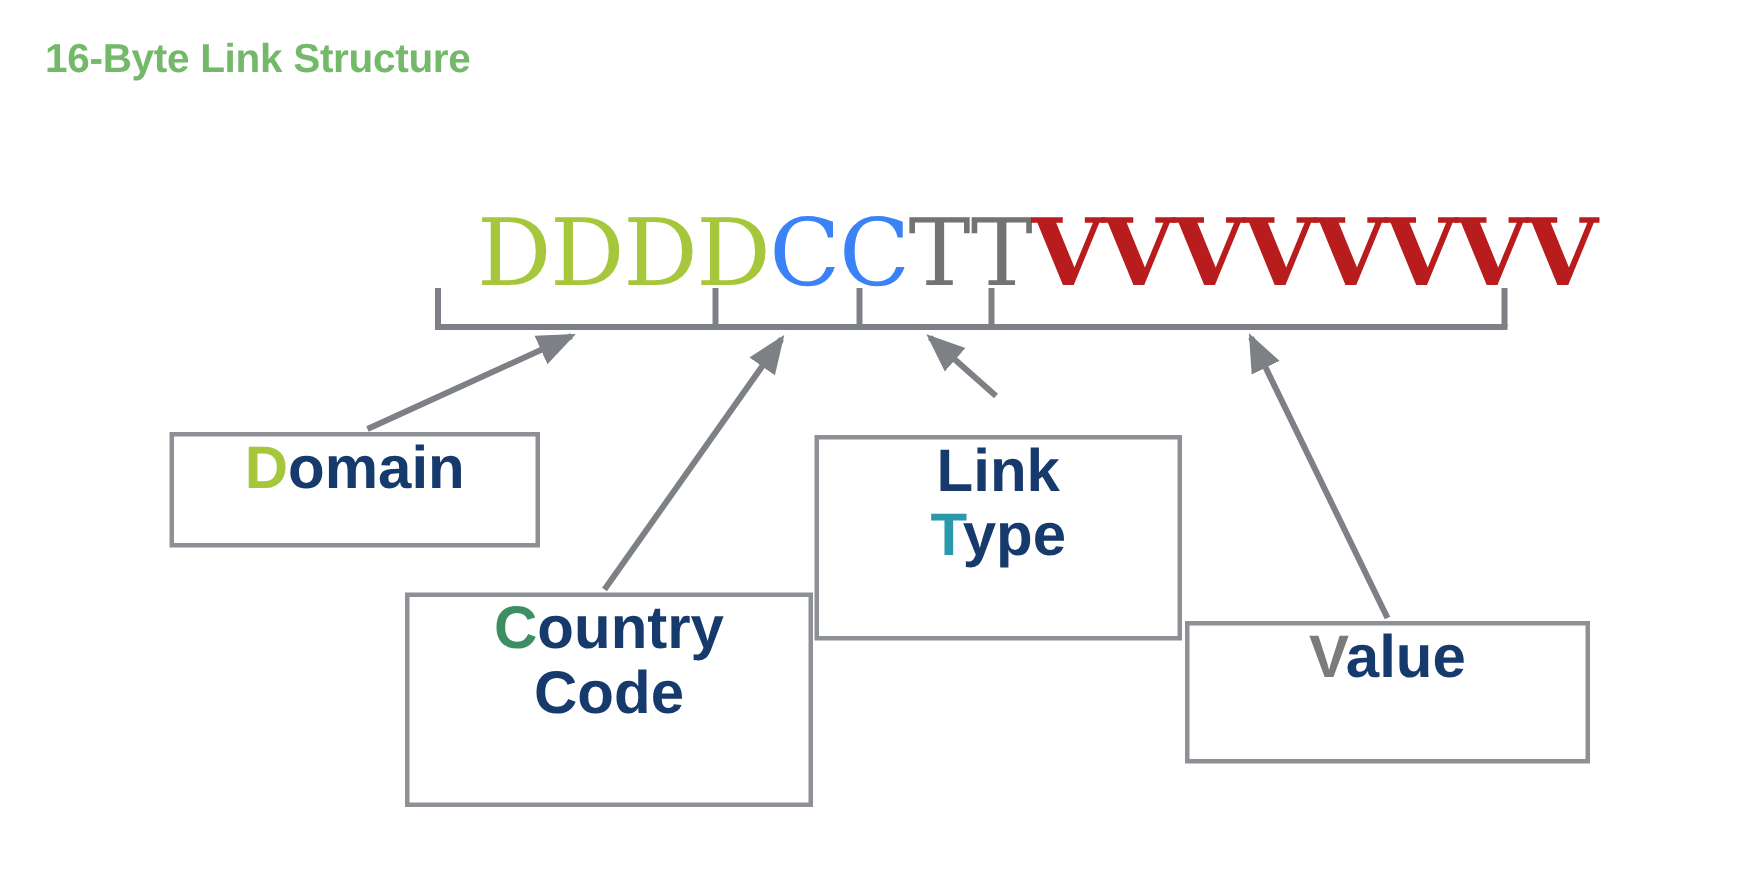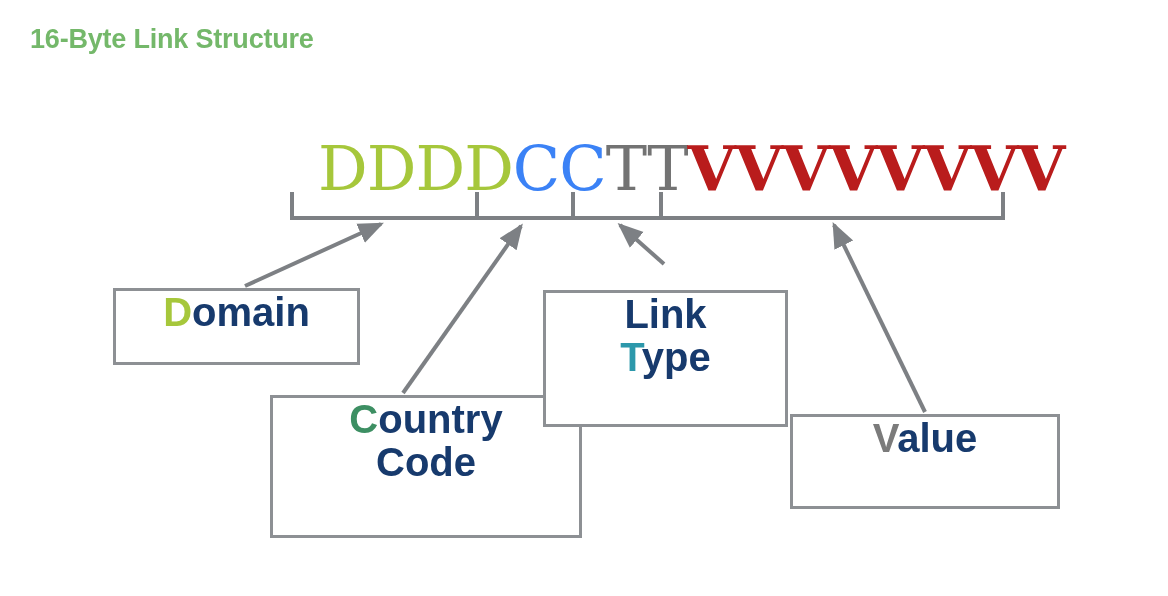--- a/index.html
+++ b/index.html
@@ -84,21 +84,21 @@
   .label-box .line { white-space: nowrap; }
   .first-letter { display: inline; }
 
   #box-domain {
     left: 113px; top: 288px; width: 247px; height: 77px;
     font-size: 40px;
   }
   #box-domain .first-letter { color: #a6c73b; }
 
   #box-country {
-    left: 270px; top: 395px; width: 312px; height: 143px;
+    left: 270px; top: 395px; width: 272px; height: 143px;
     font-size: 40px;
   }
   #box-country .first-letter { color: #3d8f63; }
 
   #box-linktype {
     left: 543px; top: 266px; width: 245px; height: 137px;
     font-size: 40px;
     margin-top: 24px;
   }
   #box-linktype .first-letter-type { color: #2c98ab; }

